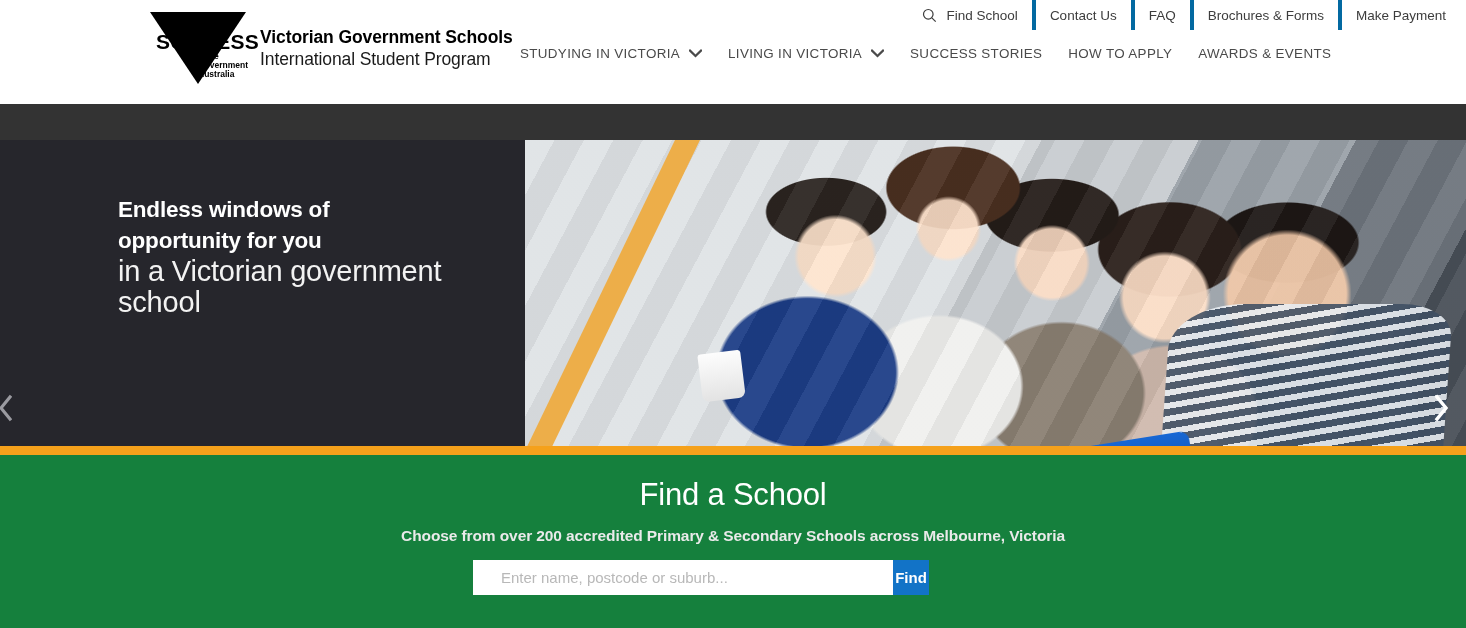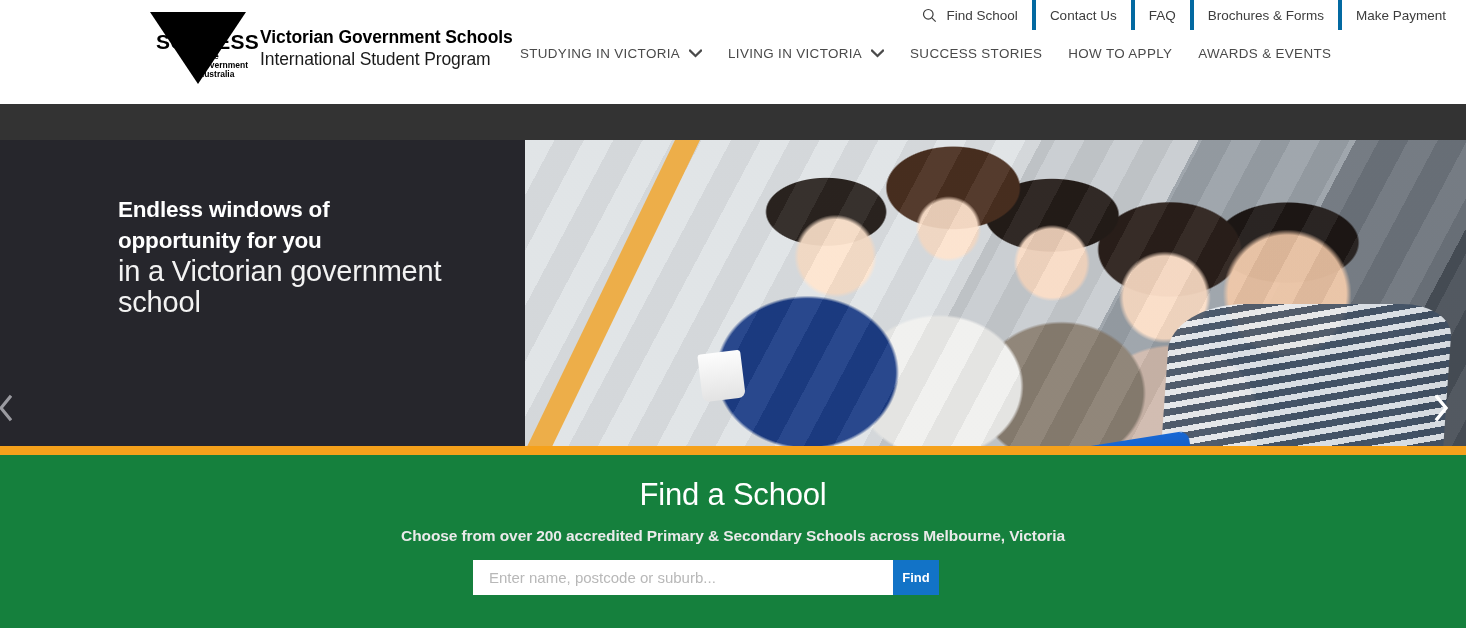--- a/index.html
+++ b/index.html
@@ -202,29 +202,29 @@
     position: absolute; left: 0; top: 72px; width: 1466px;
     text-align: center; color: #eaeaea;
     font-size: 15.5px; font-weight: bold; letter-spacing: -0.1px;
   }
   .find-form {
     position: absolute; left: 473px; top: 105px;
     width: 479px; height: 35px; display: flex;
   }
   .find-input {
     width: 420px; height: 35px; border: none; outline: none;
-    background: #ffffff; padding: 0 16px;
+    background: #ffffff; padding: 0 28px;
     font-size: 15px; color: #333;
     font-family: "Liberation Sans", sans-serif;
   }
   .find-input::placeholder { color: #b8b8b8; }
   .find-btn {
-    width: 46px; height: 35px; border: none; cursor: pointer;
+    width: 36px; height: 35px; border: none; cursor: pointer;
     background: #1273c7; color: #ffffff;
-    font-size: 13px; font-weight: bold;
+    font-size: 15px; font-weight: bold;
     font-family: "Liberation Sans", sans-serif;
   }
 </style>
 </head>
 <body>
 
 <div class="page">
 
   <div class="header">
 

